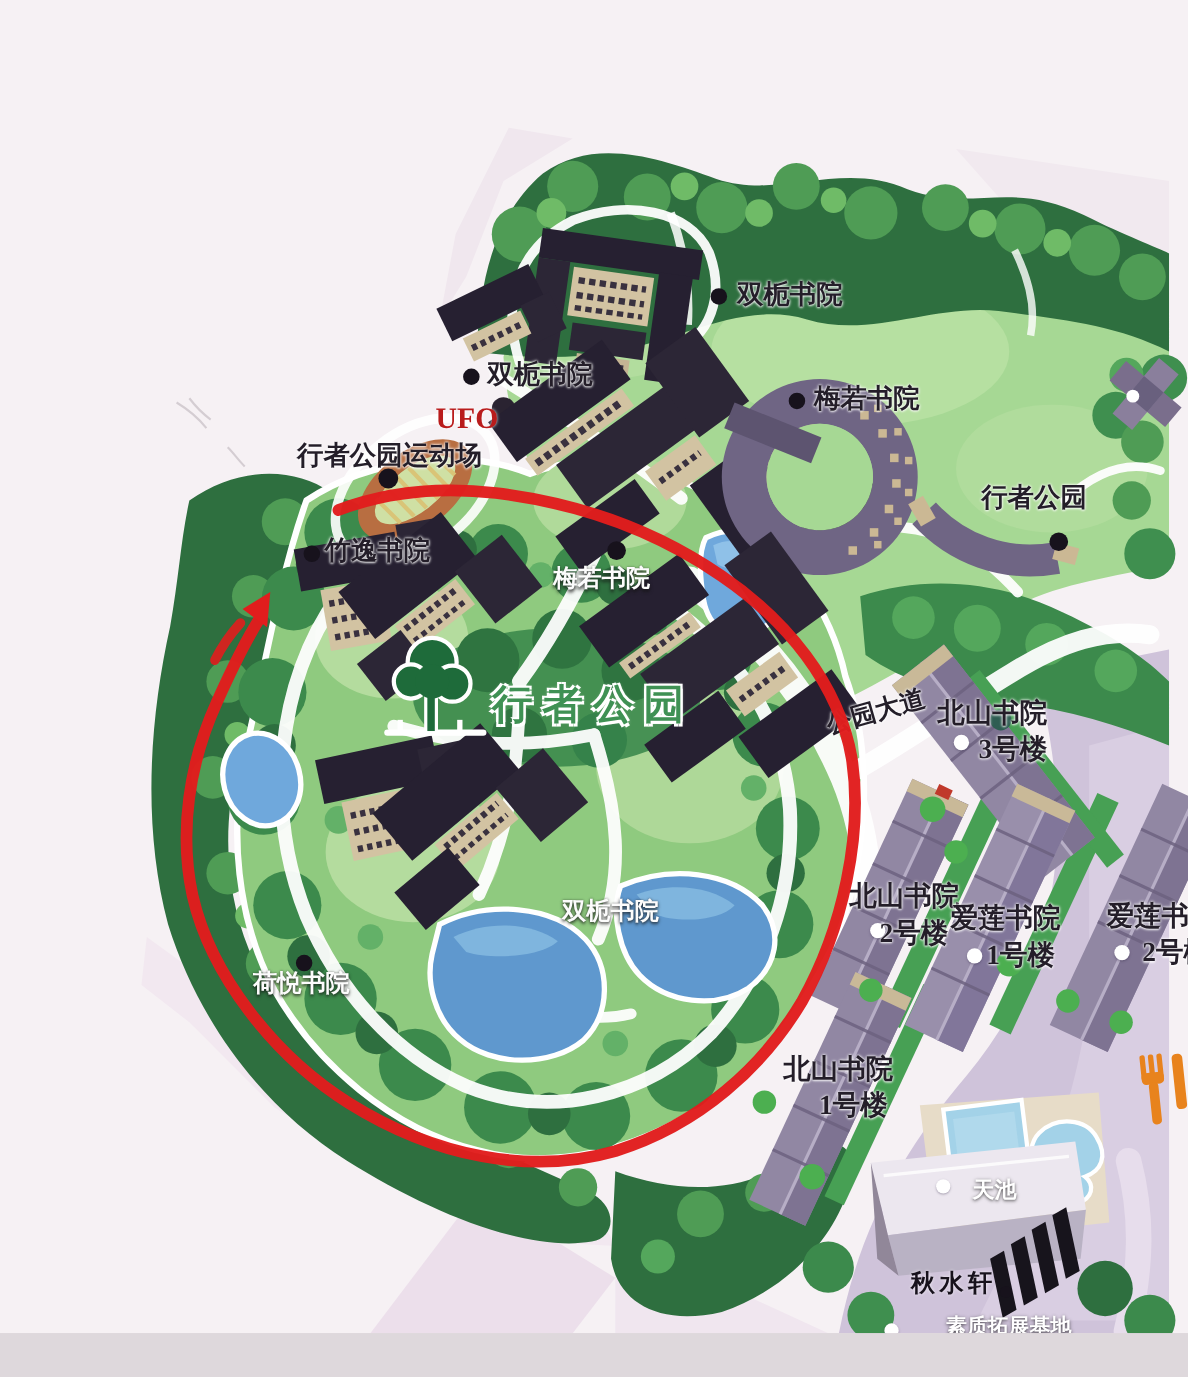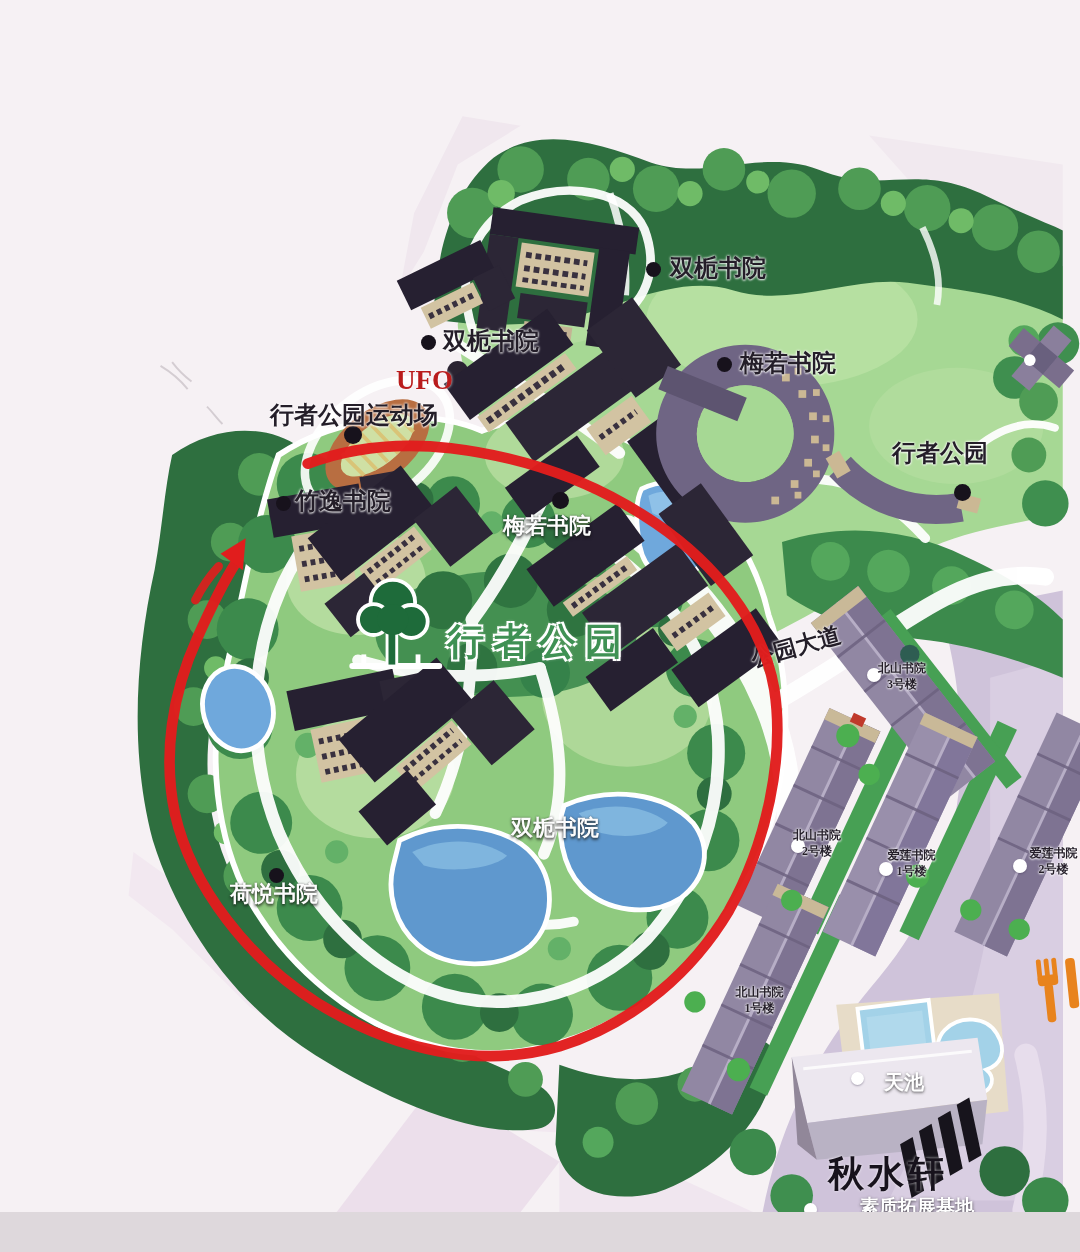--- a/index.html
+++ b/index.html
@@ -6,27 +6,27 @@
   #stage{
     position:relative;width:1080px;height:1212px;overflow:hidden;
     background:#f6f1f4;font-family:Liberation Serif, serif;
   }
   #stage svg{position:absolute;left:0;top:0;}
   .layer{position:absolute;left:0;top:0;width:100%;height:100%;}
   .lbl{position:absolute;font-weight:700;white-space:nowrap;line-height:1.08;}
   .lbl-dark{color:#241e29;font-size:24px;
     text-shadow:0 0 3px rgba(255,255,255,.95),0 0 2px rgba(255,255,255,.85),0 1px 2px rgba(255,255,255,.6);}
   .lbl-white{color:#fcfcfc;font-size:22px;text-shadow:0 2px 3px rgba(22,22,22,.75),0 0 2px rgba(22,22,22,.5);}
-  .lbl-two{font-size:12px;line-height:1.3;text-align:center;margin-top:28px;}
+  .lbl-two{font-size:25px;line-height:1.3;text-align:right;}
   .lbl-two span{display:block;}
   .lbl-green{font-size:37px;color:#3f9154;letter-spacing:9px;font-weight:700;
     text-shadow:-2px -2px 0 #fff,2px -2px 0 #fff,-2px 2px 0 #fff,2px 2px 0 #fff,0 0 4px #fff;}
   .lbl-ufo{font-size:27px;font-weight:700;color:#b91c1c;
     text-shadow:0 0 3px rgba(255,255,255,.9);}
-  .lbl-qiushui{font-size:36px;font-weight:800;color:#17121c;letter-spacing:4px;
+  .lbl-qiushui{font-size:22px;font-weight:800;color:#17121c;letter-spacing:4px;
     text-shadow:0 0 3px rgba(255,255,255,.8);}
   .lbl-small-white{font-size:19px;color:#fff;font-weight:700;
     text-shadow:0 1px 3px rgba(30,30,30,.8);}
   .dot{position:absolute;border-radius:50%;background:#17121c;}
   .dot-w{background:#ffffff;box-shadow:0 1px 2px rgba(60,50,80,.4);}
 </style>
 </head>
 <body>
 
 <div id="stage">

